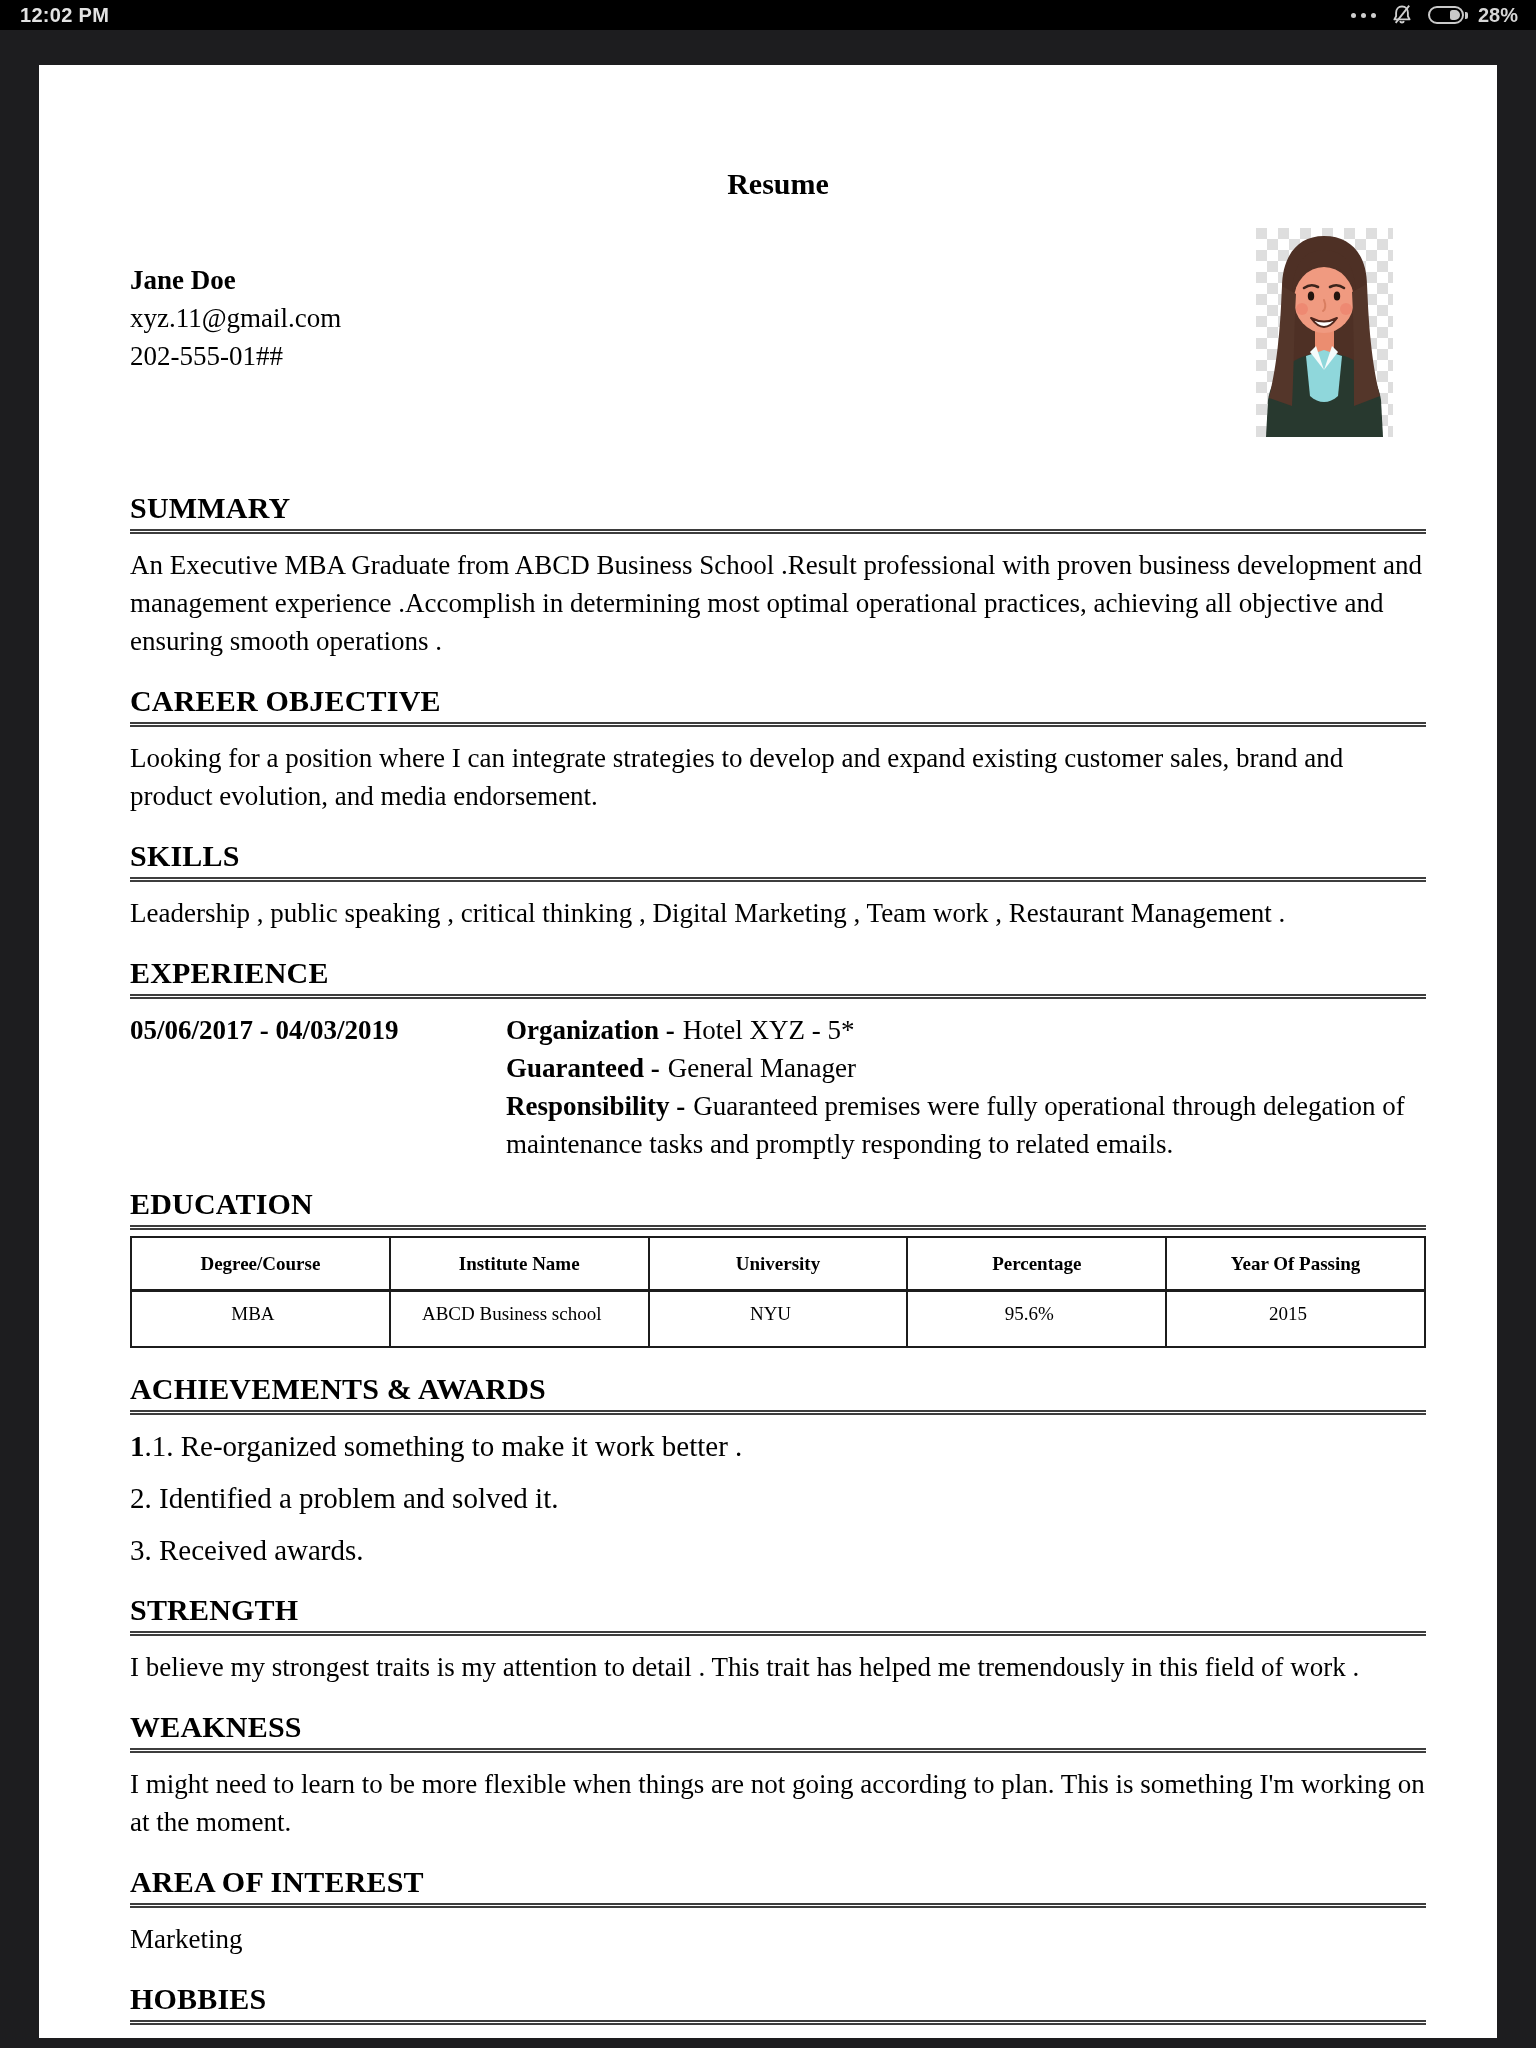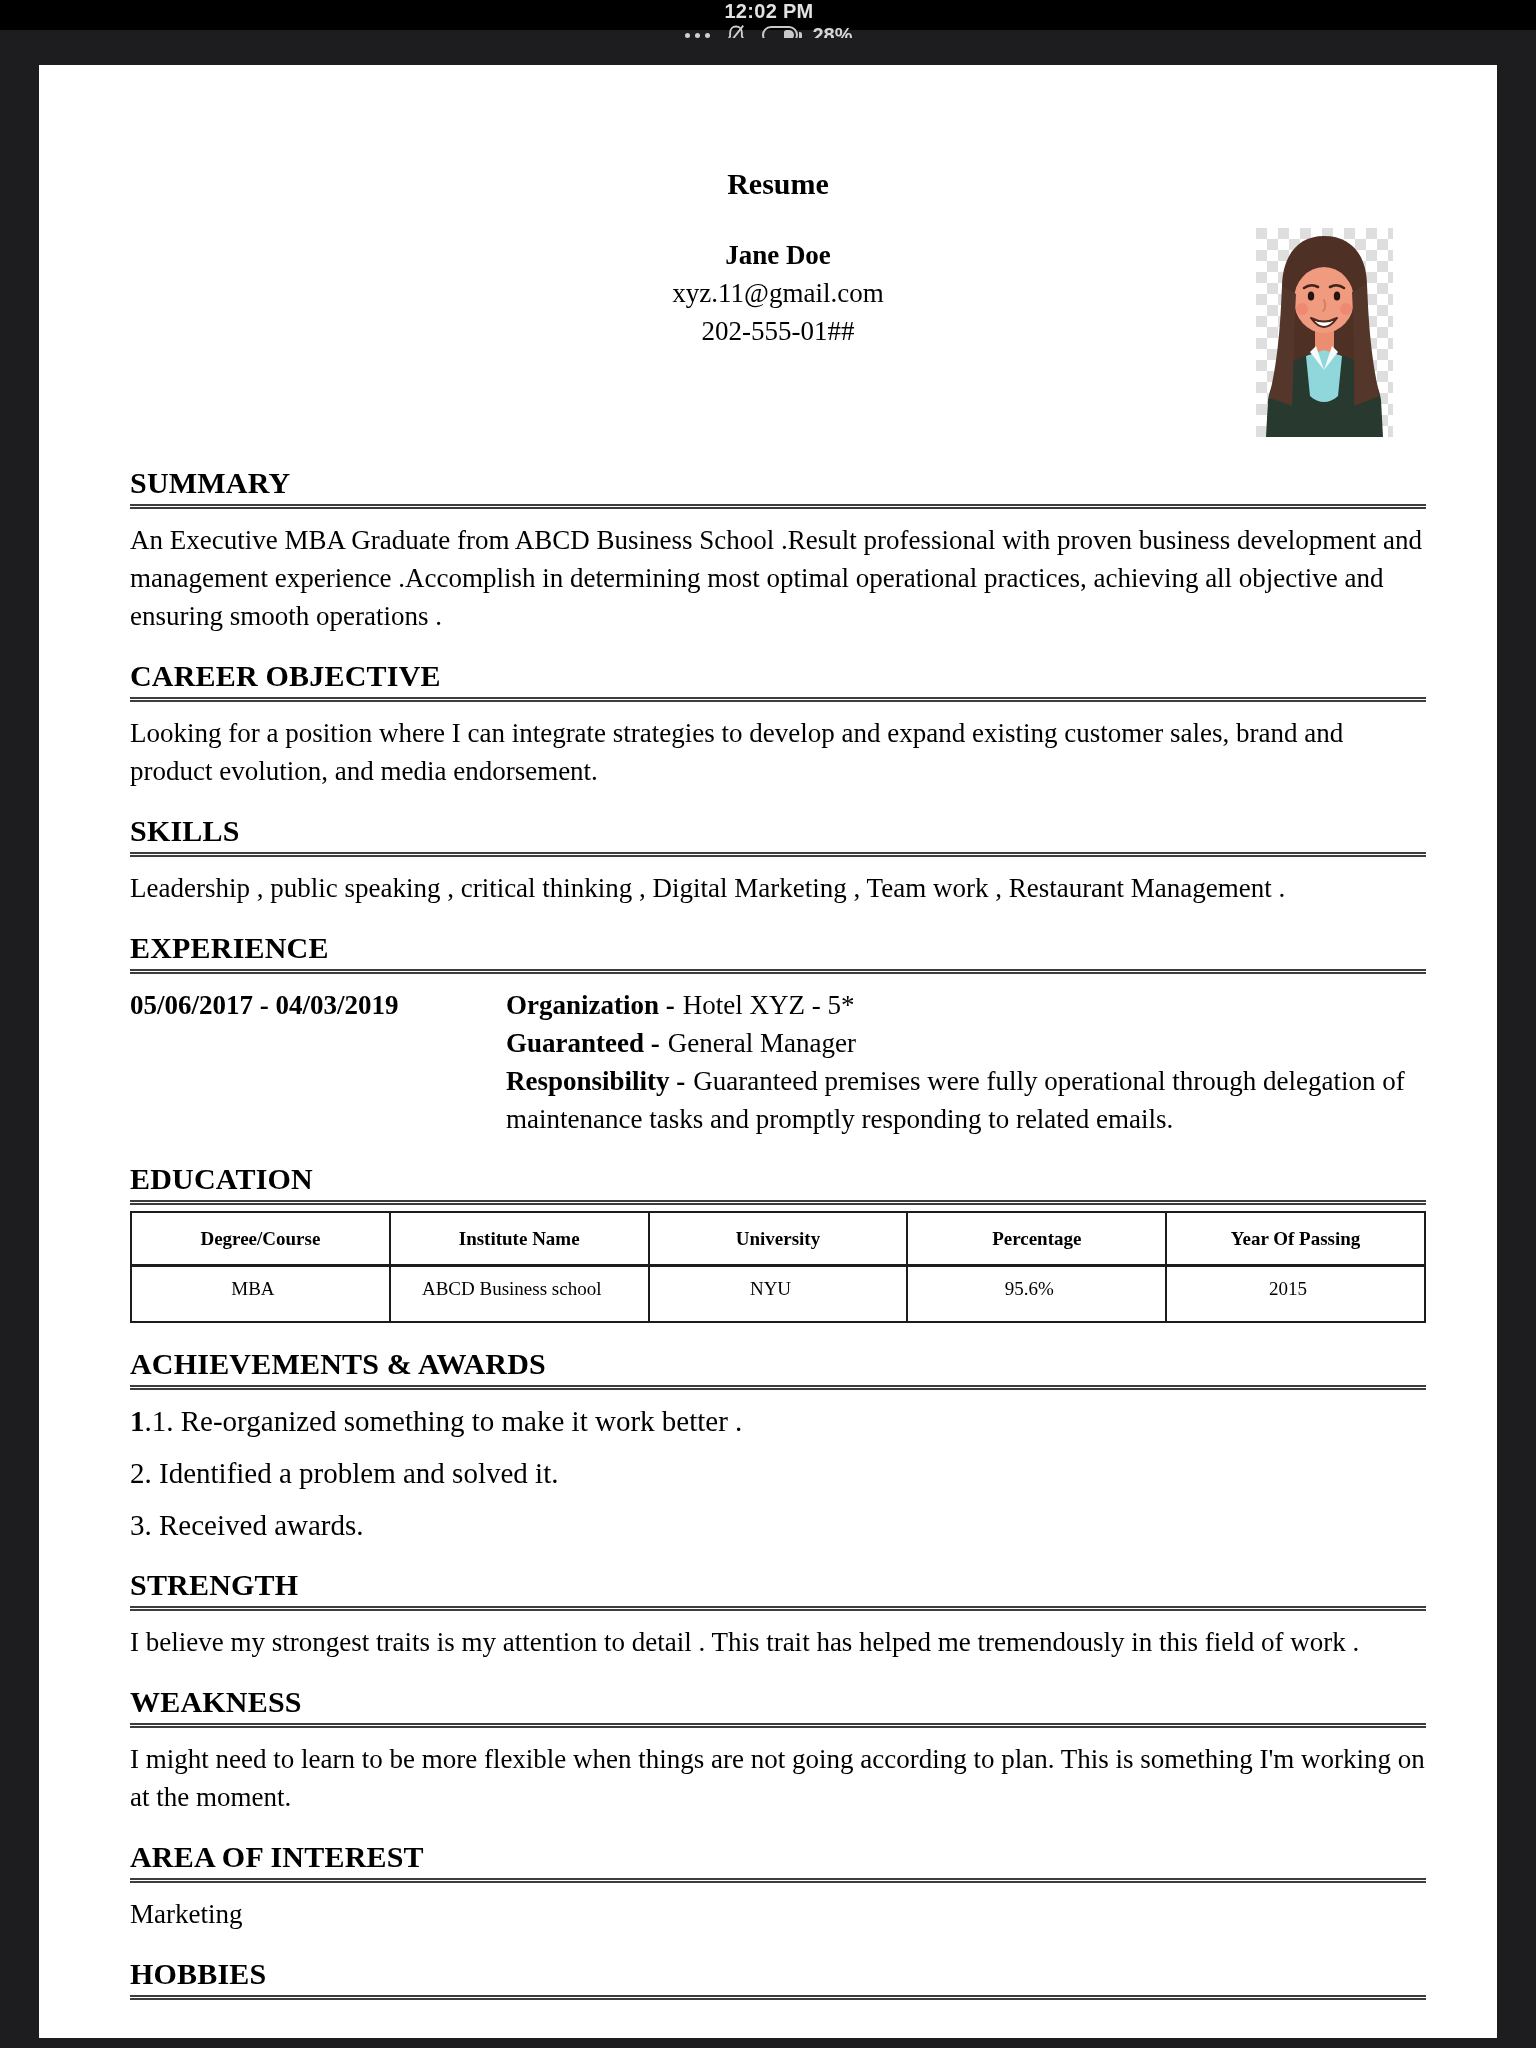--- a/index.html
+++ b/index.html
@@ -13,21 +13,20 @@
   }
   
   .status-bar{
     position:absolute;top:0;left:0;width:1536px;height:30px;
     background:#000;
     display:flex;align-items:center;justify-content:space-between;
     font-family:"Liberation Sans", sans-serif;
     color:#e2e2e2;
     box-sizing:border-box;
     padding:0 18px 0 20px;
-    flex-direction:column;
   }
   .sb-time{font-size:20px;font-weight:700;letter-spacing:.3px;}
   .sb-right{display:flex;align-items:center;gap:14px;}
   .sb-dots{display:flex;gap:5px;align-items:center;}
   .sb-dots i{width:5px;height:5px;border-radius:50%;background:#cfcfcf;display:block;}
   .sb-bell{display:block;}
   .battery{position:relative;width:36px;height:18px;border:2px solid #c9c9c9;border-radius:9px;box-sizing:border-box;}
   .battery .fill{position:absolute;top:2px;bottom:2px;right:2px;width:10px;background:#c9c9c9;border-radius:3px 6px 6px 3px;}
   .battery .tip{position:absolute;top:4px;right:-6px;width:3px;height:7px;background:#c9c9c9;border-radius:0 2px 2px 0;}
   .sb-batt-pct{font-size:20px;font-weight:700;color:#d6d6d6;}
@@ -44,21 +43,21 @@
     width:100%;height:100%;
     box-sizing:border-box;
     padding:0 71px 0 91px;
     overflow:hidden;
   }
   .doc-title{
     margin:93px 0 0 0;
     text-align:center;
     font-size:30px;line-height:52px;font-weight:700;
   }
-  .contact{margin-top:26px;font-size:27px;line-height:38px;text-align:center;}
+  .contact{margin-top:51px;font-size:27px;line-height:38px;}
   .contact .name{font-weight:700;}
   .avatar{
     position:absolute;top:163px;right:104px;
     width:137px;height:209px;display:block;
   }
   
   .sec{margin-top:24px;}
   .sec.first{margin-top:116px;}
   .sec h2{
     margin:0;font-size:30px;line-height:34px;font-weight:700;letter-spacing:.2px;

